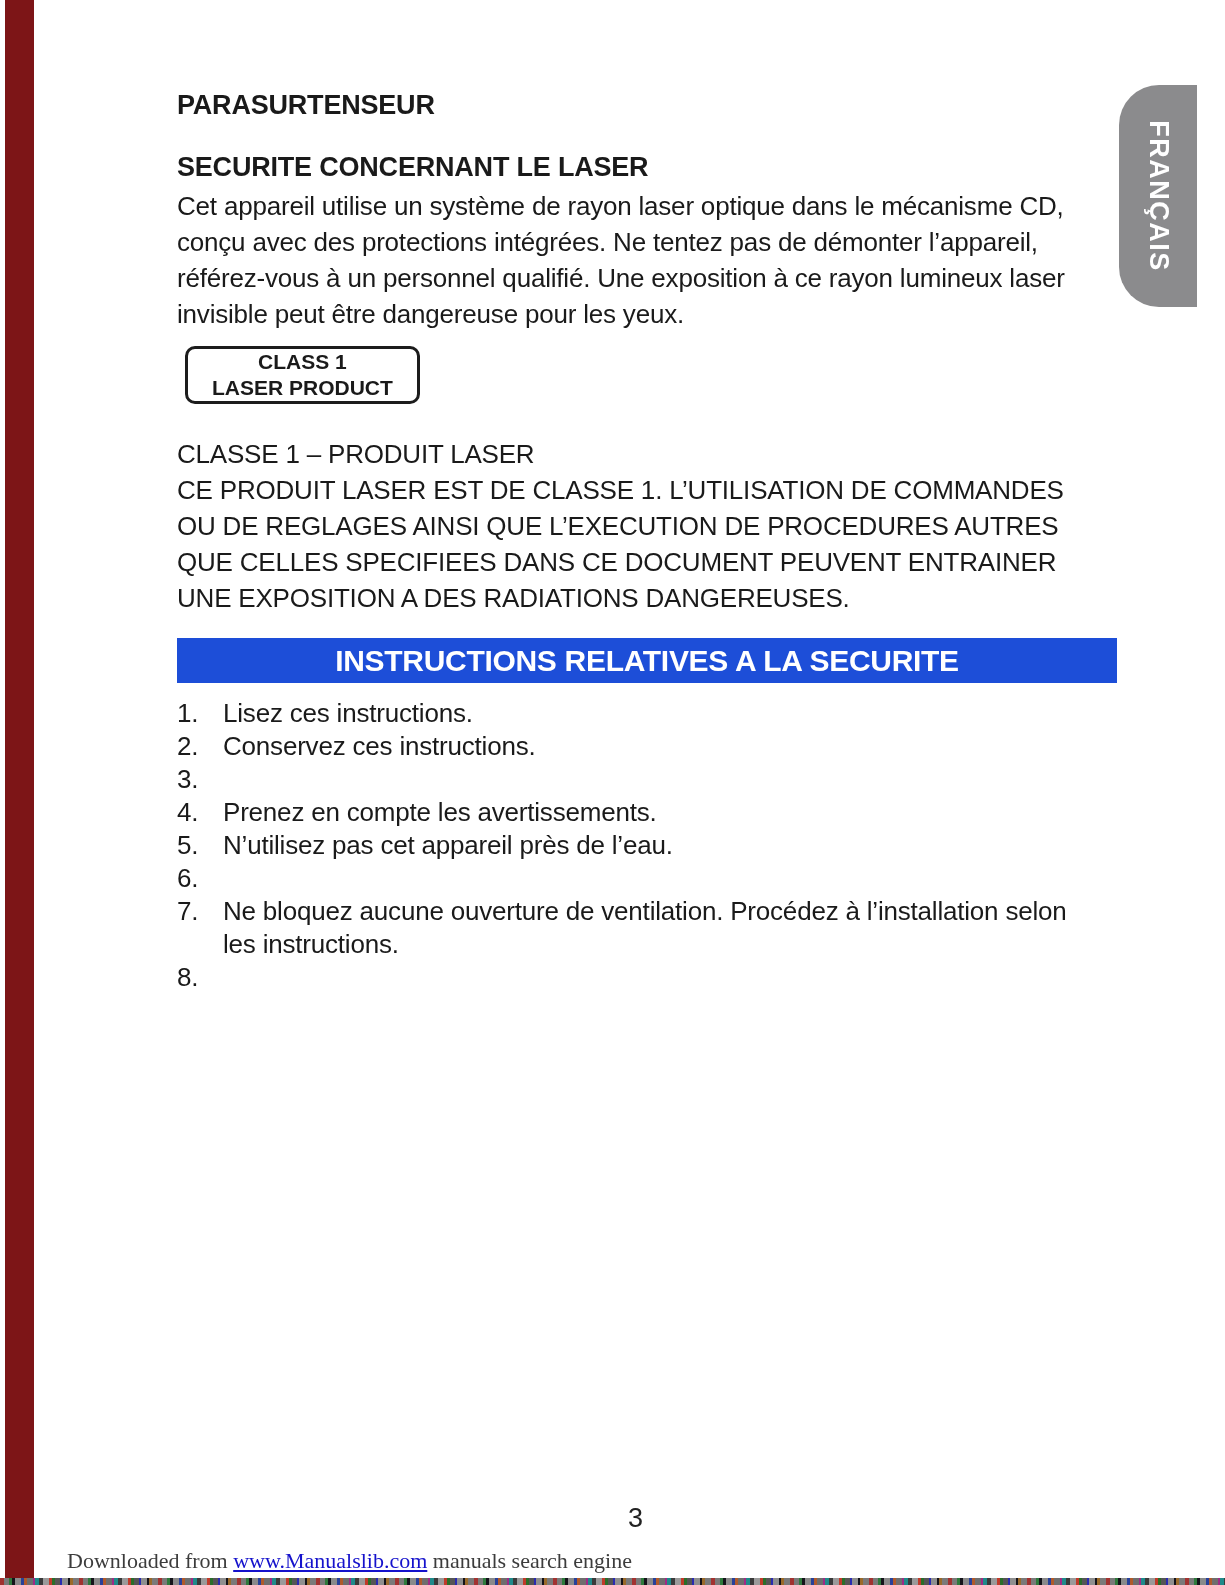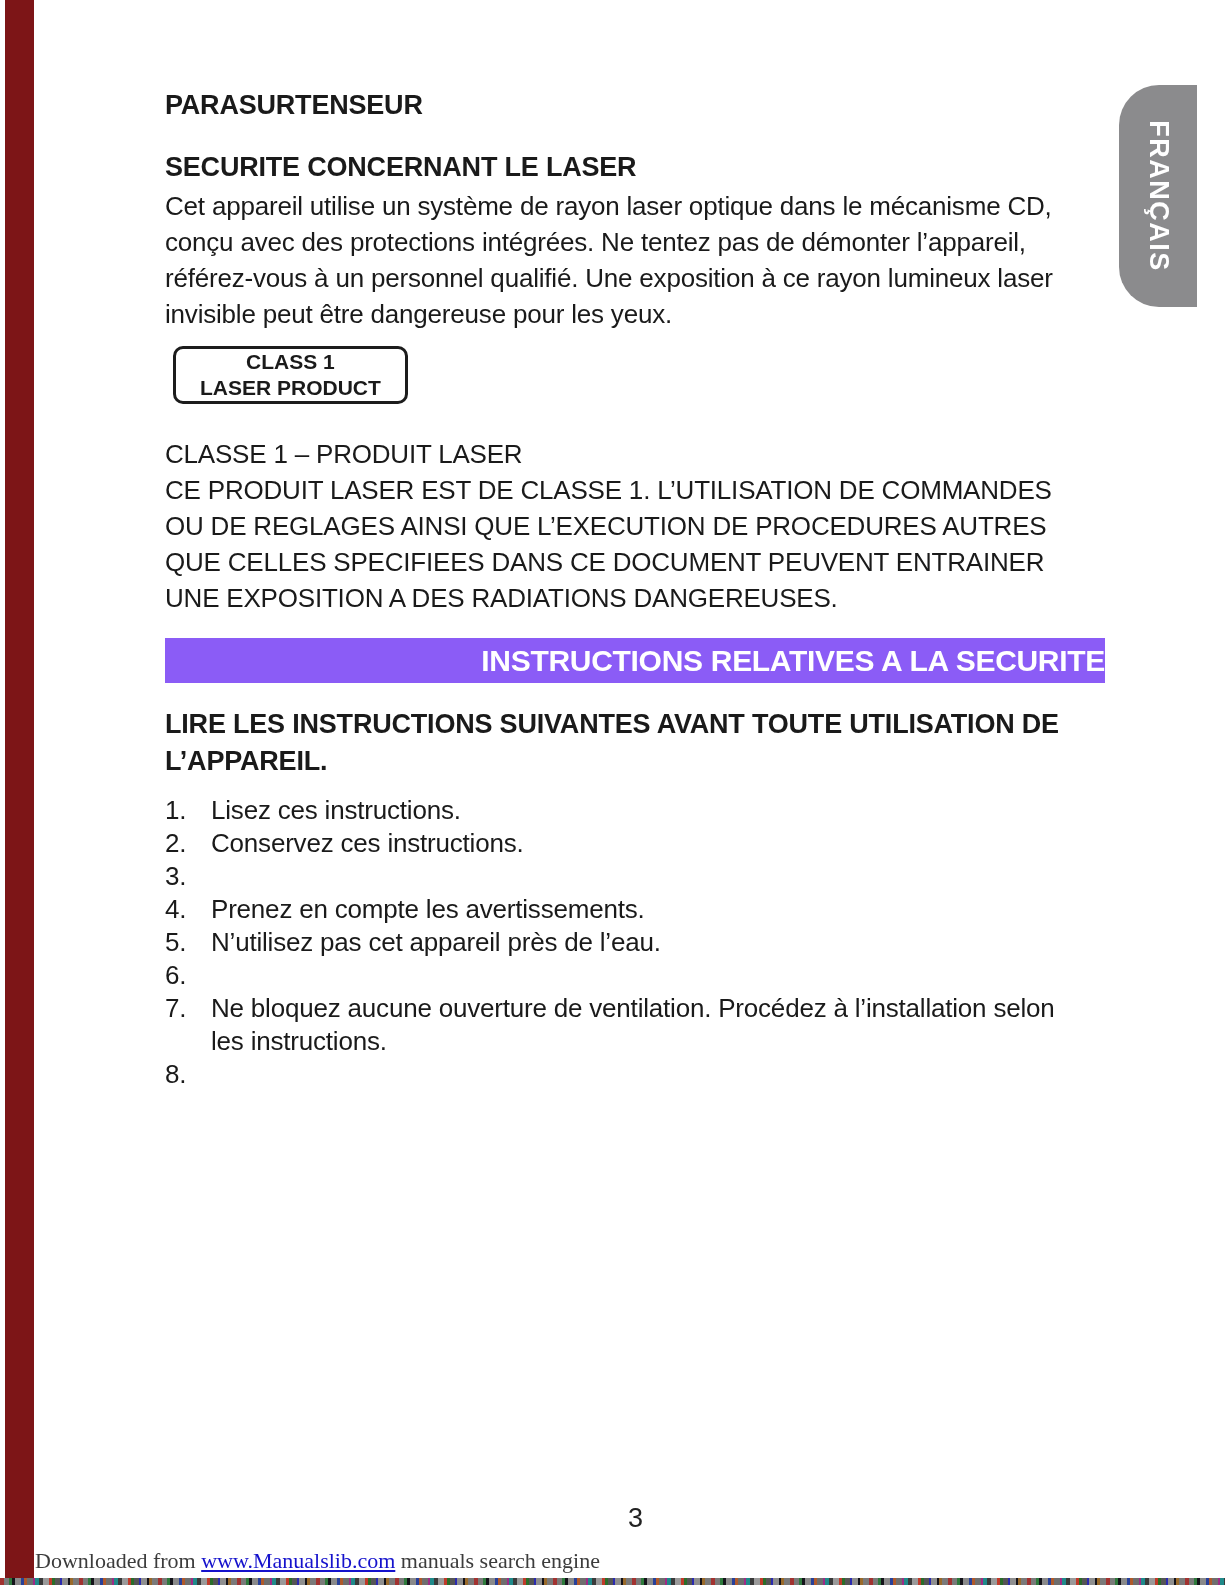--- a/index.html
+++ b/index.html
@@ -15,58 +15,58 @@
   .lang-tab {
     position:absolute; left:1119px; top:85px; width:78px; height:222px;
     background:#8b8b8d; border-radius:40px 0 0 40px;
   }
   .lang-tab .lang-text {
     position:absolute; top:50%; left:50%;
     transform:translate(-50%,-50%) rotate(90deg);
     white-space:nowrap; color:#ffffff; font-weight:bold;
     font-size:27px; letter-spacing:1.5px;
   }
-  .content { position:absolute; left:165px; top:0; width:940px; }
+  .content { position:absolute; left:177px; top:0; width:940px; }
   .sec-heading {
     font-size:27px; font-weight:bold; line-height:38px; margin:0;
     letter-spacing:-0.2px;
   }
   .h-surge { margin-top:86px; }
   .h-laser { margin-top:24px; }
   .body-text {
     font-size:26px; line-height:36px; margin:2px 0 0 0;
     white-space:pre-line; letter-spacing:-0.2px;
   }
   .laser-box {
     display:inline-block; margin:14px 0 0 8px;
     border:3px solid #1c1c1c; border-radius:10px;
     padding:0 24px; text-align:center;
   }
   .laser-box .lbl { font-size:21px; font-weight:bold; line-height:26px; }
   .upper-text { margin-top:32px; }
   .banner {
-    margin-top:22px; width:940px; height:45px; background:#8b5cf6;
+    margin-top:22px; width:940px; height:45px; background:#1d4ed8;
     color:#ffffff; font-weight:bold; font-size:30px; line-height:45px;
-    text-align:right; letter-spacing:-0.3px;
+    text-align:center; letter-spacing:-0.3px;
   }
   .read-heading {
     margin-top:23px; font-size:27px; font-weight:bold; line-height:37px;
     white-space:pre-line; letter-spacing:-0.2px;
   }
   .inst-list { margin:14px 0 0 0; padding:0; list-style:none; }
   .inst-list li { display:flex; font-size:26px; line-height:33px; letter-spacing:-0.2px; }
   .inst-list .num { width:46px; flex:0 0 46px; }
   .inst-list .txt { white-space:pre-line; }
   .page-number {
     position:absolute; top:1503px; left:173px; width:925px;
     text-align:center; font-size:27px; color:#222;
   }
   .footer {
     position:absolute; left:35px; top:1548px; font-family:"Liberation Serif", serif;
-    font-size:22px; color:#3c3c3c; white-space:nowrap;
+    font-size:22px; color:#3c3c3c; white-space:nowrap;padding-left:32px;
   }
   .footer a { color:#1512cc; text-decoration:underline; }
   .scan-strip {
     position:absolute; left:0; bottom:0; width:1225px; height:7px; z-index:5;
     background:repeating-linear-gradient(90deg,
       #a23230 0 4px, #7a7a7a 4px 9px, #2e7a3c 9px 12px, #14131a 12px 15px,
       #8a8a8a 15px 21px, #27409a 21px 24px, #b05a2a 24px 27px, #6e6e6e 27px 33px,
       #a02a86 33px 35px, #1f8a8a 35px 39px, #3a3a3a 39px 43px, #9a9a9a 43px 49px,
       #c03a2a 49px 52px, #2a6e2a 52px 55px, #555 55px 60px, #2a2ab0 60px 62px,
       #8f8f8f 62px 68px, #14131a 68px 70px, #9a6a2a 70px 73px, #7a7a7a 73px 79px);
@@ -99,22 +99,20 @@
     </div>
 
     <p class="body-text upper-text">CLASSE 1 – PRODUIT LASER
 CE PRODUIT LASER EST DE CLASSE 1. L’UTILISATION DE COMMANDES
 OU DE REGLAGES AINSI QUE L’EXECUTION DE PROCEDURES AUTRES
 QUE CELLES SPECIFIEES DANS CE DOCUMENT PEUVENT ENTRAINER
 UNE EXPOSITION A DES RADIATIONS DANGEREUSES.</p>
 
     <div class="banner">INSTRUCTIONS RELATIVES A LA SECURITE</div>
 
-    <div class="read-heading">LIRE LES INSTRUCTIONS SUIVANTES AVANT TOUTE UTILISATION DE
-L’APPAREIL.</div>
 
     <ol class="inst-list">
       <li>
         <span class="num">1.</span>
         <span class="txt">Lisez ces instructions.</span>
       </li>
       <li>
         <span class="num">2.</span>
         <span class="txt">Conservez ces instructions.</span>
       </li>

